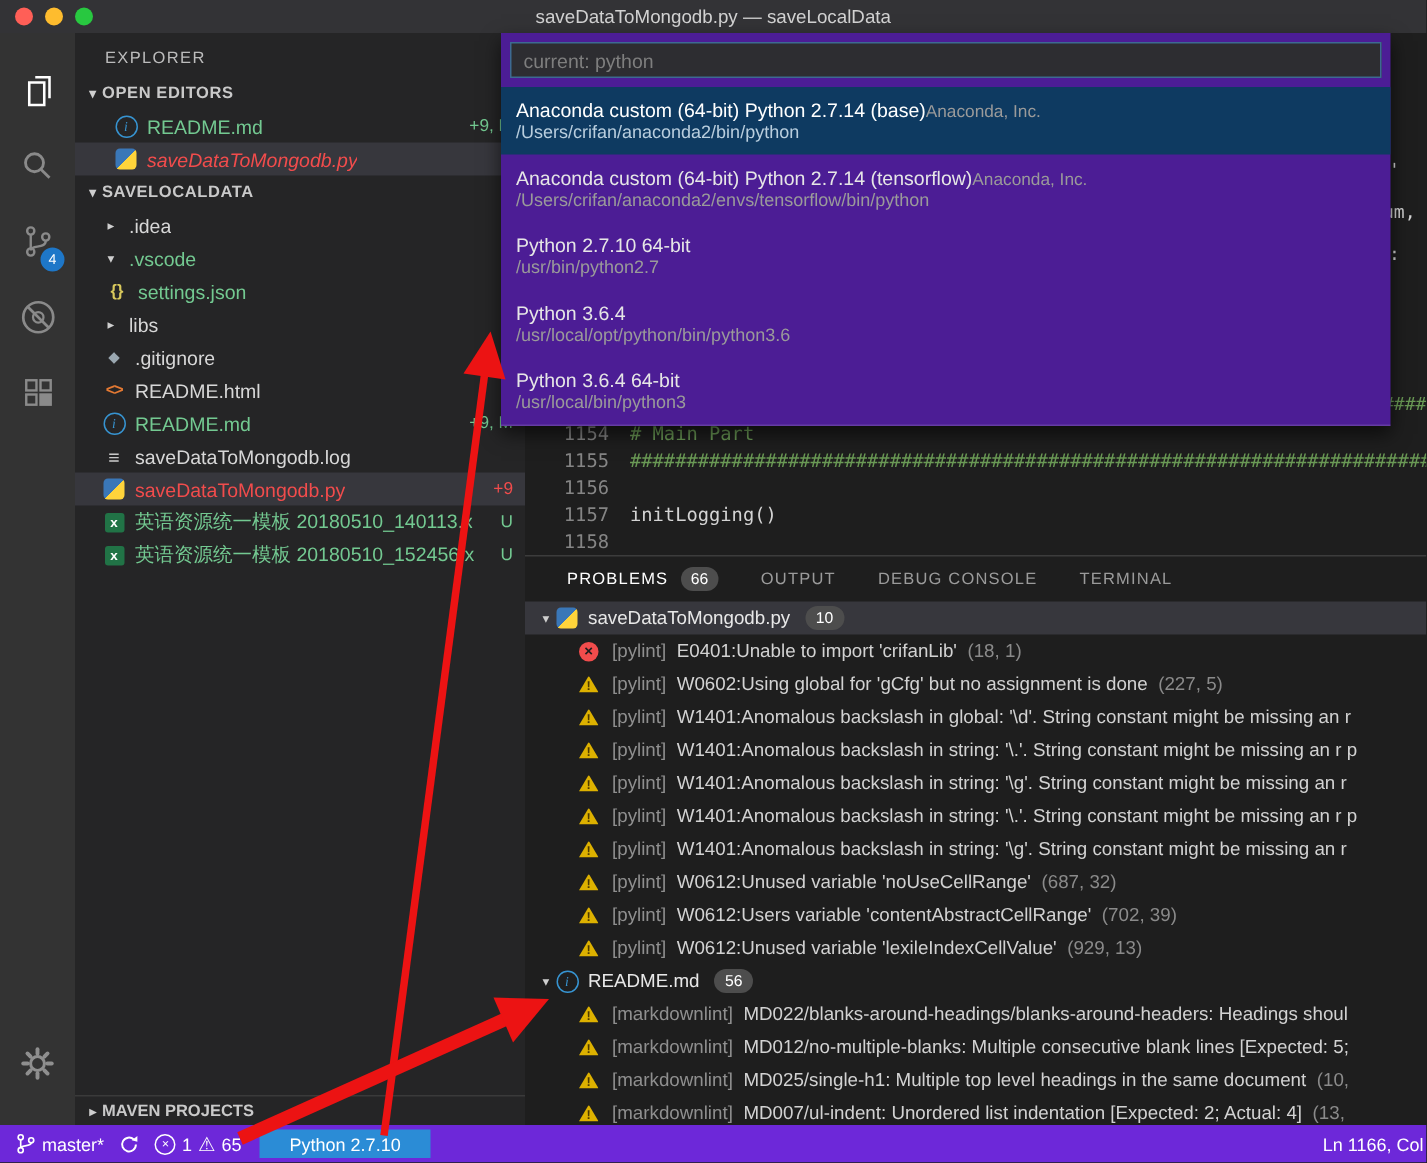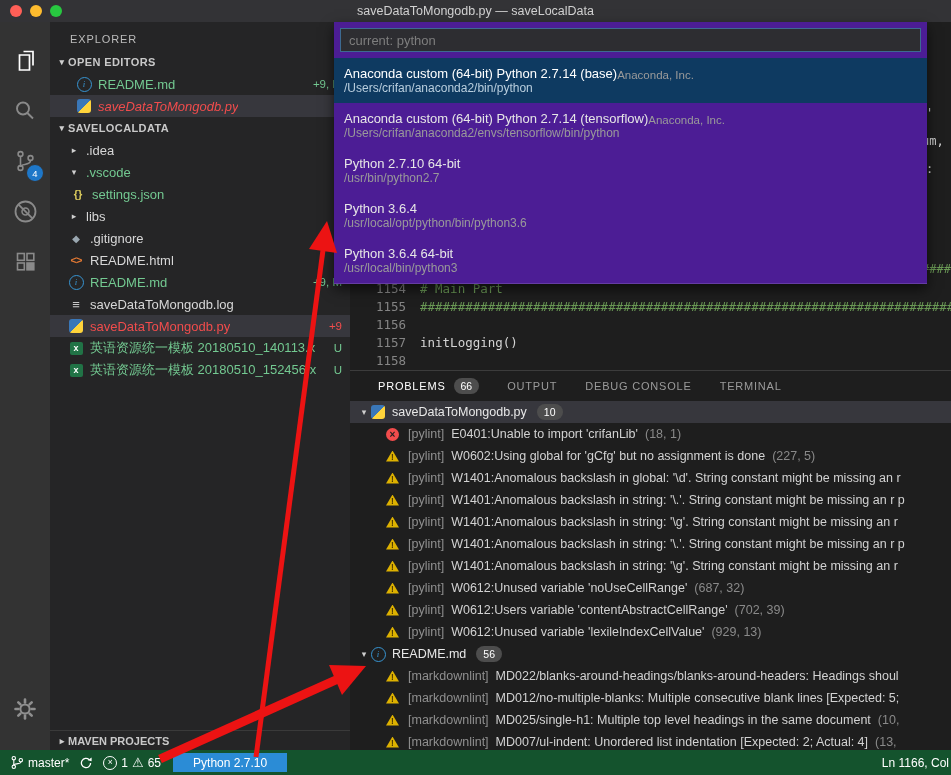--- a/index.html
+++ b/index.html
@@ -99,21 +99,21 @@
   .qp-item{padding:4px 10px;height:37px}
   .qp-item.sel{background:#0e3a61}
   .qp-line1{display:flex;align-items:flex-end;gap:0;height:19px}
   .qp-name{color:#e6e6e6;font-size:13px}
   .qp-detail{color:#9a9a9a;font-size:11.5px}
   .qp-path{color:#9a9a9a;font-size:12px;height:18px}
   .qp-item.sel .qp-name{color:#ffffff}
   .qp-item.sel .qp-path{color:#b9cede}
 
   
-  #statusbar{left:0;top:750px;width:951px;height:25px;background:#14532d;color:#fff;display:flex;
+  #statusbar{left:0;top:750px;width:951px;height:25px;background:#6d28d9;color:#fff;display:flex;
              align-items:center;font-size:12px}
   .st-item{display:flex;align-items:center;gap:4px;margin-left:10px}
   .st-circ{width:12px;height:12px;border:1.2px solid #fff;border-radius:50%;display:flex;
            align-items:center;justify-content:center;font-size:8.5px;line-height:1}
   .st-circ::after{content:"×"}
   .st-warn{font-size:13px;line-height:1}
   .st-warn::after{content:"⚠"}
   #st-python{margin-left:12px;height:19px;display:flex;align-items:center;padding:0 20px;
              background:#2b8cd6}
   #st-cursor{position:absolute;right:2px;top:0;height:25px;display:flex;align-items:center}

